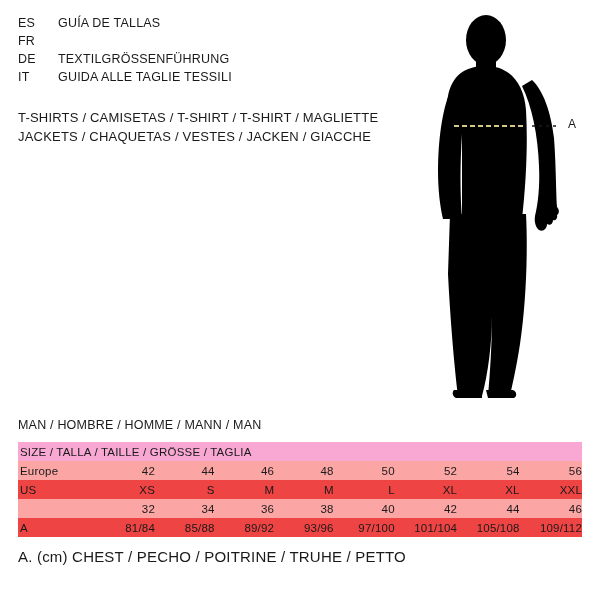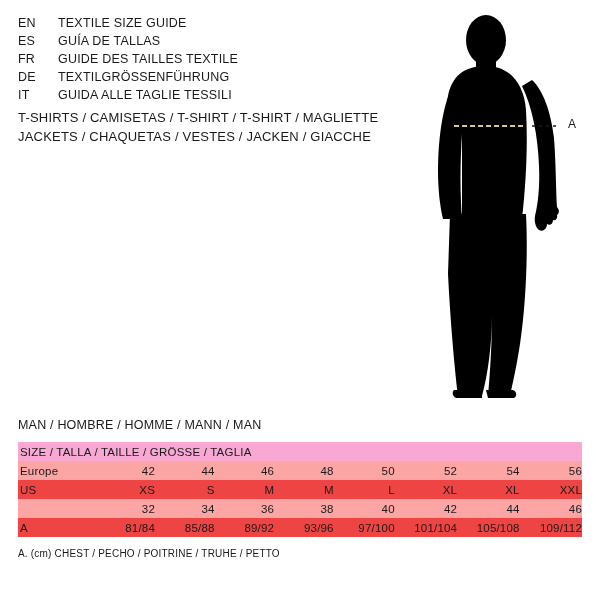--- a/index.html
+++ b/index.html
@@ -123,42 +123,37 @@
     text-align: right;
   }
   .header-span {
     padding-left: 2px !important;
   }
 
   .footnote {
     position: absolute;
     left: 18px;
     top: 548px;
-    font-size: 10px;
+    font-size: 15px;
     letter-spacing: 0.2px;
     white-space: nowrap;
   }
 </style>
 </head>
 <body>
 
 <div class="page">
 
   <div class="lang-block">
     <div class="lang-row">
-      <span class="lang-code">EN</span>
-      <span class="lang-text">TEXTILE SIZE GUIDE</span>
-    </div>
-    <div class="lang-row">
       <span class="lang-code">ES</span>
       <span class="lang-text">GUÍA DE TALLAS</span>
     </div>
     <div class="lang-row">
       <span class="lang-code">FR</span>
-      <span class="lang-text">GUIDE DES TAILLES TEXTILE</span>
     </div>
     <div class="lang-row">
       <span class="lang-code">DE</span>
       <span class="lang-text">TEXTILGRÖSSENFÜHRUNG</span>
     </div>
     <div class="lang-row">
       <span class="lang-code">IT</span>
       <span class="lang-text">GUIDA ALLE TAGLIE TESSILI</span>
     </div>
   </div>

